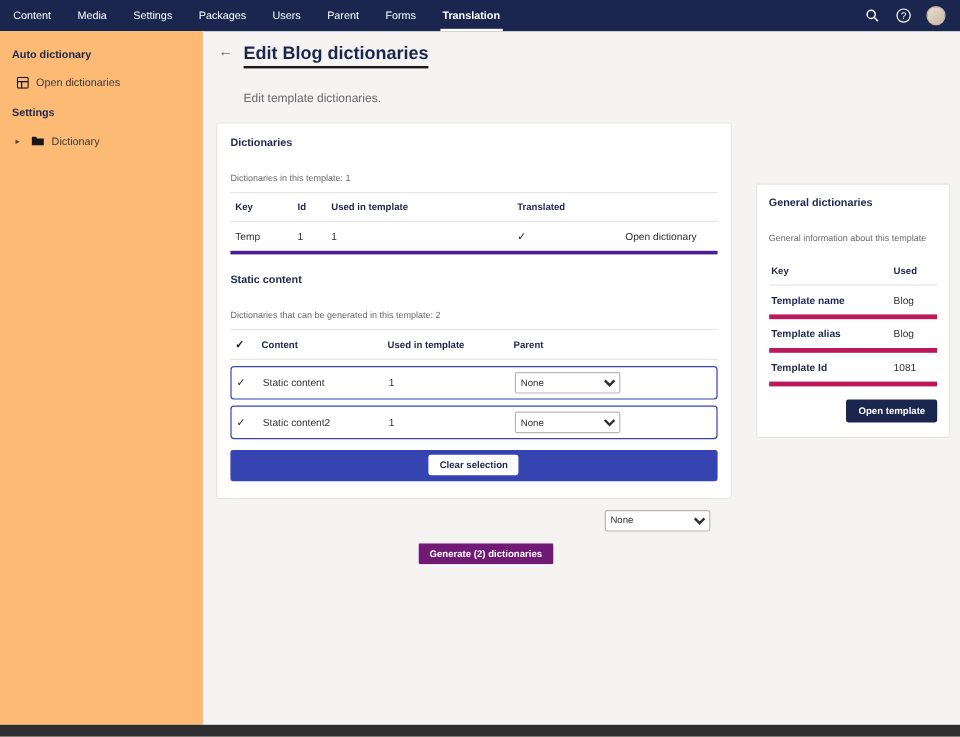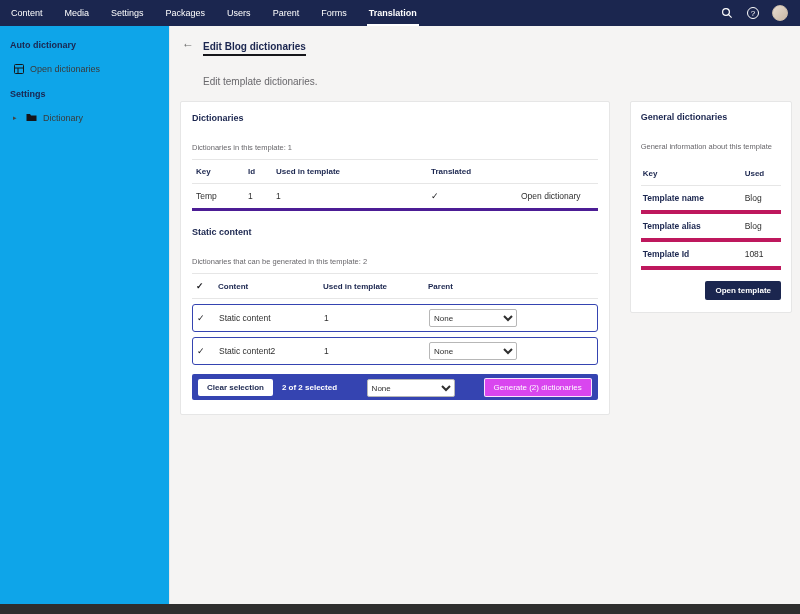--- a/index.html
+++ b/index.html
@@ -12,35 +12,35 @@
   .nav-item { padding:0 11px; display:flex; align-items:center; font-size:9px; position:relative; cursor:pointer; white-space:nowrap; }
   .nav-item.active { font-weight:bold; }
   .nav-item.active::after { content:""; position:absolute; bottom:0; left:9px; right:9px; height:2px; background:#ffffff; }
   .nav-right { margin-left:auto; display:flex; align-items:center; gap:12px; padding-right:12px; }
   .nav-icon { width:14px; height:14px; display:flex; align-items:center; justify-content:center; cursor:pointer; }
   .help-circle { width:12px; height:12px; border:1px solid #fff; border-radius:50%; font-size:8px; display:flex; align-items:center; justify-content:center; }
   .avatar { width:16px; height:16px; border-radius:50%; background:linear-gradient(135deg,#e8ddd0,#c9b8a6); border:1px solid #cbbcab; cursor:pointer; }
 
   
   .layout { flex:1; display:flex; min-height:0; }
-  .sidebar { width:170px; background:#0ea5e9; border-right:1px solid #e8e8e8; padding-top:6px; flex:0 0 170px; }
+  .sidebar { width:170px; background:#fdba74; border-right:1px solid #e8e8e8; padding-top:6px; flex:0 0 170px; }
   .side-header { padding:8px 10px 6px 10px; font-size:9px; font-weight:bold; color:#1b264f; }
   .side-item { padding:7px 10px 7px 13px; display:flex; align-items:center; gap:6px; font-size:9px; color:#3a3a3a; cursor:pointer; }
   .side-item .tree-caret { font-size:7px; color:#444; width:7px; }
   .side-icon { width:11px; height:11px; display:flex; align-items:center; justify-content:center; }
 
   .main { flex:1; padding:10px 8px 0 10px; min-width:0; }
 
   
   .page-header { display:flex; align-items:flex-start; gap:9px; margin-bottom:14px; padding-left:2px; }
   .back-btn { font-size:12px; color:#6a6a6a; cursor:pointer; line-height:12px; margin-top:1px; }
-  .page-title { font-size:10px; font-weight:bold; color:#1b264f; display:inline-block; border-bottom:2px solid #16161a; padding-bottom:2px; }
+  .page-title { font-size:15px; font-weight:bold; color:#1b264f; display:inline-block; border-bottom:2px solid #16161a; padding-bottom:2px; }
   .page-subtitle { font-size:10px; color:#68676b; margin-top:20px; }
 
-  .content-row { display:flex; align-items:flex-start; gap:20px;border-radius:31px; }
+  .content-row { display:flex; align-items:center; gap:20px;border-radius:31px; }
   .card { background:#fff; border:1px solid #e6e6e6; border-radius:2px; }
   .main-card { width:446px; padding:11px 11px 14px 11px; }
   .info-card { width:168px; padding:10px 10px 12px 10px; display:flex; flex-direction:column; }
 
   .section-title { font-size:9px; font-weight:bold; color:#1b264f; }
   .section-sub { font-size:7.5px; color:#68676b; margin-top:20px; margin-bottom:7px; }
 
   
   .dict-head, .dict-row { display:grid; grid-template-columns:52px 28px 155px 90px 1fr; align-items:center; padding:7px 4px; font-size:8px; }
   .dict-head { font-weight:bold; color:#1b264f; border-top:1px solid #e6e6e6; border-bottom:1px solid #e6e6e6; }
@@ -50,25 +50,25 @@
 
   .spacer-16 { height:16px; }
 
   
   .static-head { display:grid; grid-template-columns:22px 105px 105px 1fr; align-items:center; padding:7px 4px; font-size:8px; font-weight:bold; color:#1b264f; border-top:1px solid #e6e6e6; border-bottom:1px solid #e6e6e6; }
   .static-row { display:grid; grid-template-columns:22px 105px 105px 1fr; align-items:center; border:1px solid #3544b1; border-radius:3px; margin-top:5px; padding:4px 4px; min-height:22px; font-size:8.5px; color:#2f2f2f; background:#fff; }
   .row-check { cursor:pointer; }
   select { font-family:"Liberation Sans", sans-serif; font-size:8px; height:18px; width:88px; border:1px solid #b7b7b7; border-radius:2px; background:#fff; color:#2f2f2f; cursor:pointer; }
 
   
-  .selection-bar { margin-top:9px; background:#3544b1; border-radius:2px; display:flex; align-items:center; gap:9px; padding:4px 6px; height:26px; }
+  .selection-bar { margin-top:9px; background:#3544b1; border-radius:2px; display:flex; align-items:center; gap:9px; padding:4px 6px; height:26px;flex-direction:column; }
   .clear-btn { background:#fff; border:none; border-radius:2px; font-family:"Liberation Sans", sans-serif; font-size:8px; font-weight:bold; color:#1b264f; padding:4px 9px; cursor:pointer; }
   .selected-text { color:#fff; font-size:8px; font-weight:bold; }
   .bar-select { margin-left:auto; }
-  .generate-btn { background:#d946ef; border:1px solid rgba(255,255,255,.85); border-radius:2px; color:#fff; font-family:"Liberation Sans", sans-serif; font-size:8px; font-weight:normal; padding:4px 9px; cursor:pointer;margin-left:20px; }
+  .generate-btn { background:#701a75; border:1px solid rgba(255,255,255,.85); border-radius:2px; color:#fff; font-family:"Liberation Sans", sans-serif; font-size:8px; font-weight:bold; padding:4px 9px; cursor:pointer;margin-left:20px; }
 
   
   .info-head, .info-row { display:grid; grid-template-columns:102px 1fr; align-items:center; padding:7px 2px; font-size:8px; }
   .info-head { font-weight:bold; color:#1b264f; border-bottom:1px solid #e6e6e6; margin-top:4px; }
   .info-row { font-size:8.5px; border-bottom:4px solid #be185d; }
   .info-key { font-weight:bold; color:#1b264f; }
   .info-val { color:#2f2f2f; }
   .open-template-btn { align-self:flex-end; margin-top:11px; background:#1b264f; color:#fff; border:none; border-radius:2px; font-family:"Liberation Sans", sans-serif; font-size:8px; font-weight:bold; padding:5px 10px; cursor:pointer; }
 
   .bottom-bar { flex:0 0 10px; background:#2e2e2e; }

